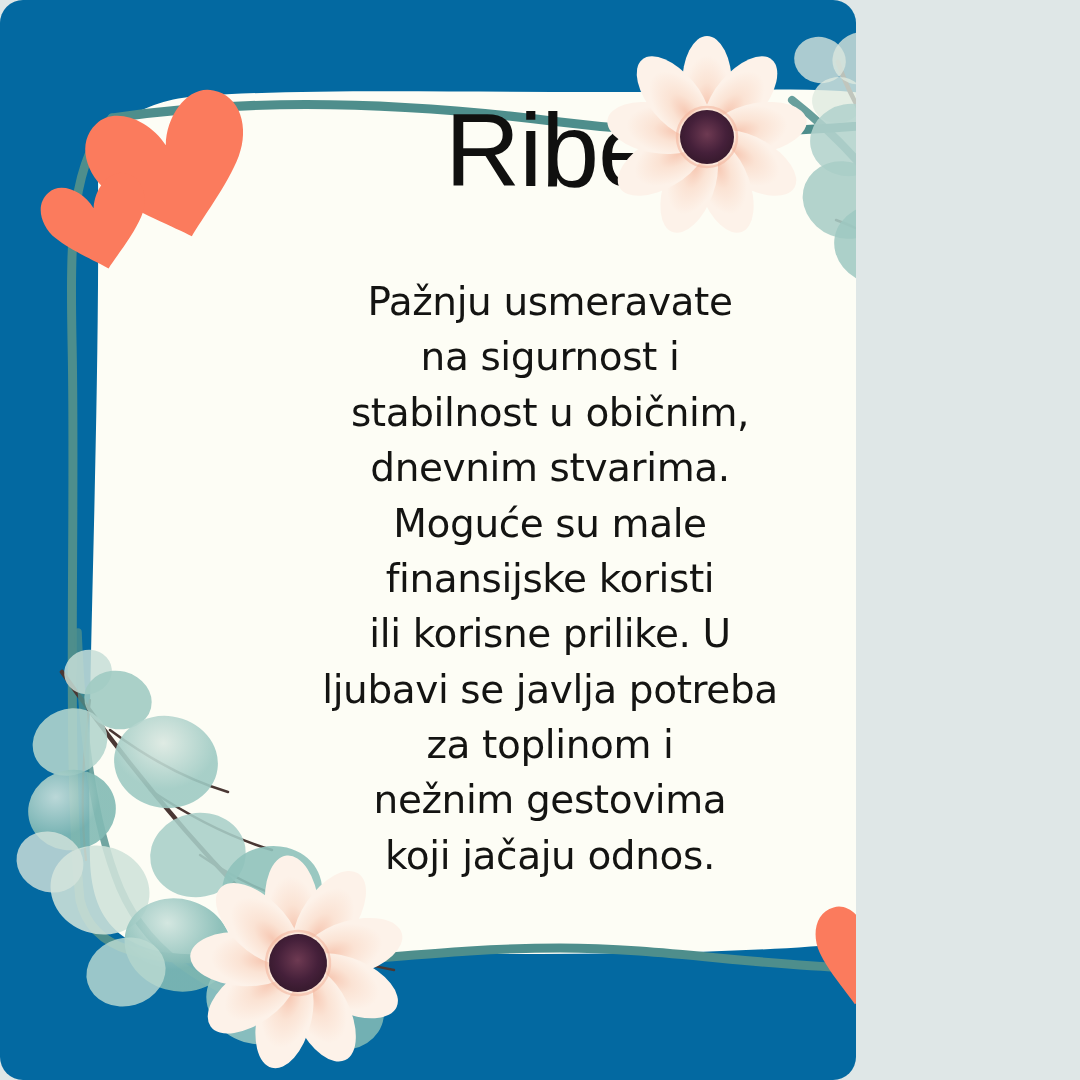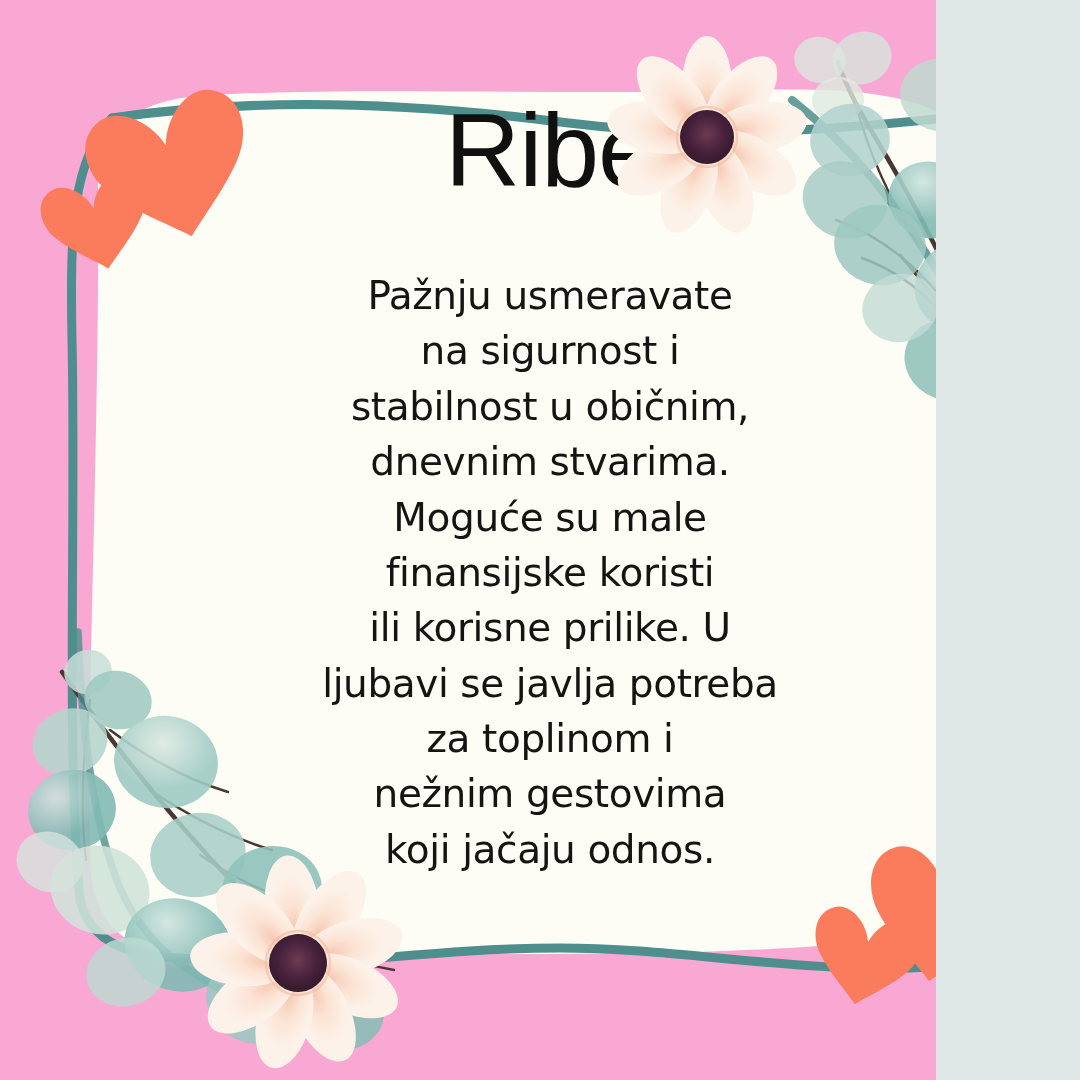--- a/index.html
+++ b/index.html
@@ -6,24 +6,25 @@
   html, body {
     margin: 0;
     padding: 0;
     background: #dfe7e7;
   }
   body {
     font-family: "Liberation Sans", sans-serif;
   }
   #canvas {
     position: relative;
-    width: 936px;
+    width: 856px;
     height: 1080px;
     overflow: hidden;
-    background: #f9a8d4;
+    background: #0369a1;
+    border-radius: 23px;
   }
   .layer {
     position: absolute;
     top: 0; left: 0;
     width: 1080px;
     height: 1080px;
   }
   #card-layer { z-index: 2; }
   #frame-layer { z-index: 3; }
   #botanical-layer { z-index: 4; }
@@ -51,21 +52,21 @@
   }
   #body-wrap {
     top: 262px;
   }
   #body-text {
     font-family: "DejaVu Sans", sans-serif;
     font-size: 39px;
     font-weight: 400;
     line-height: 1.42;
     color: #141412;
-    margin: 6px;
+    margin: 12px;
     white-space: pre-line;
     letter-spacing: -0.4px;
   }
 </style>
 </head>
 <body>
 
 <div id="canvas">
 
   <svg class="layer" id="card-layer" viewBox="0 0 1080 1080" aria-hidden="true">

